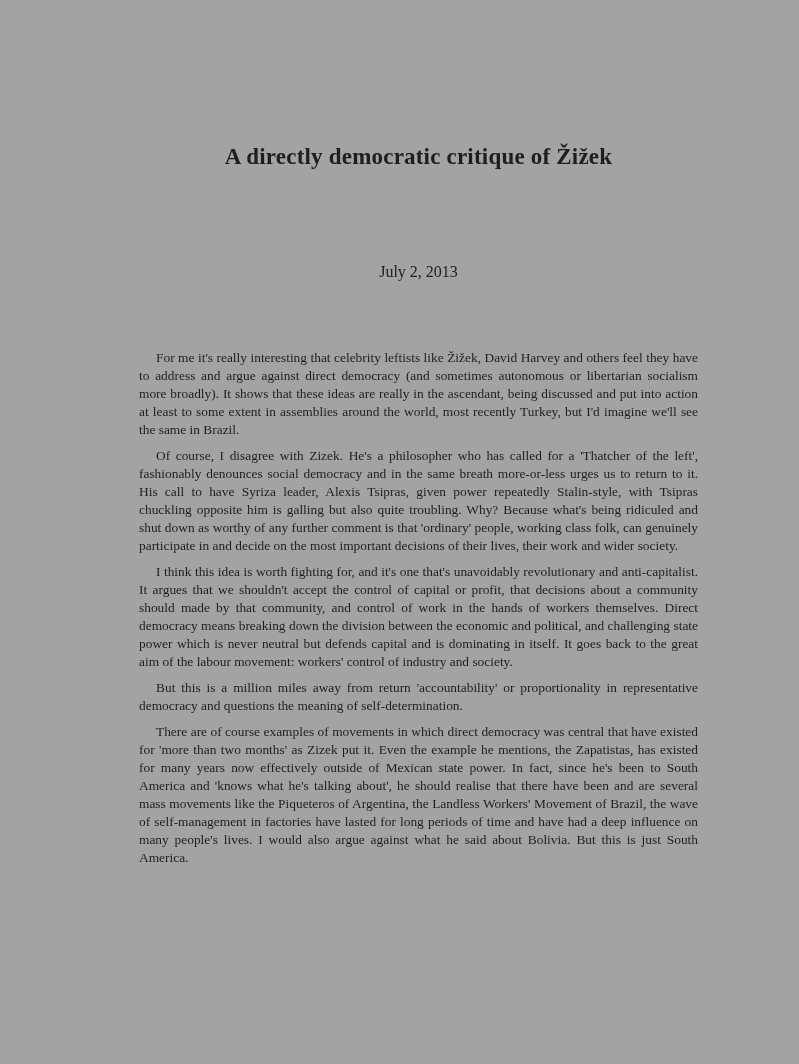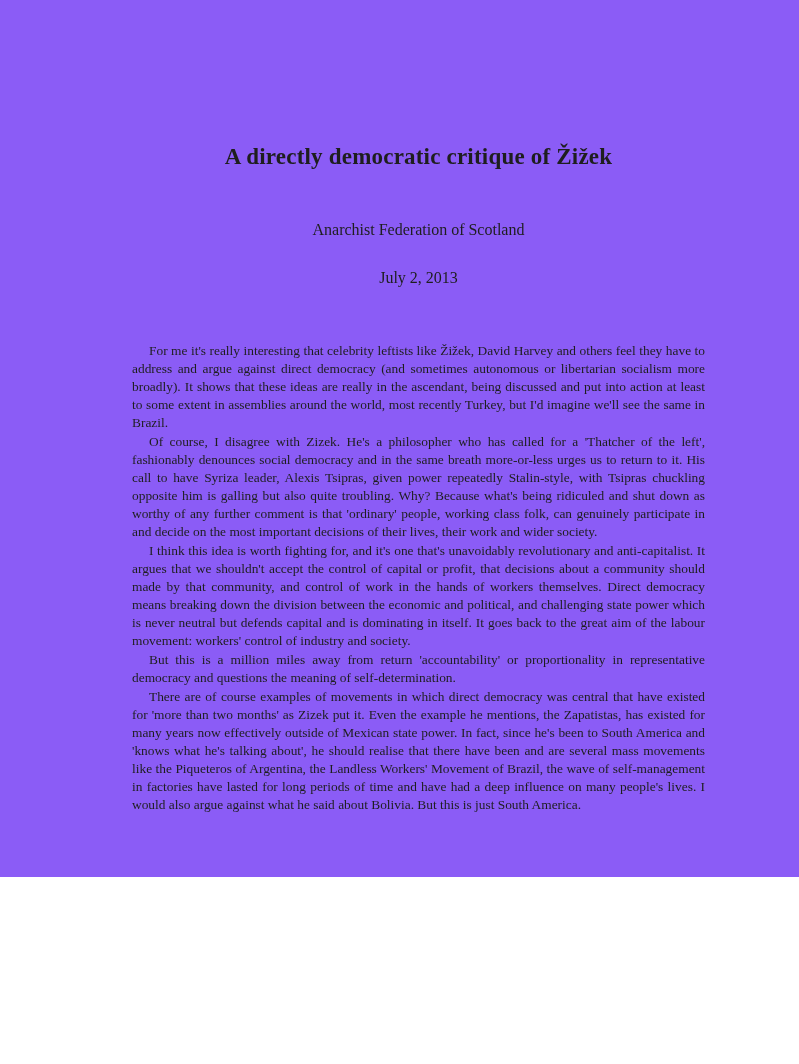--- a/index.html
+++ b/index.html
@@ -3,22 +3,22 @@
 <meta charset="utf-8">
 <style>
   html, body {
     margin: 0;
     padding: 0;
     background: #ffffff;
   }
   .page {
     position: relative;
     width: 799px;
-    height: 877px;
-    background: #8b5cf6;
+    height: 1064px;
+    background: #a3a3a3;
     font-family: "Liberation Serif", serif;
     color: #1e1e1e;
     overflow: hidden;
   }
   .doc-title {
     position: absolute;
     left: 131px;
     top: 143px;
     width: 575px;
     margin: 0;
@@ -33,47 +33,46 @@
     left: 131px;
     top: 220px;
     width: 575px;
     text-align: center;
     font-size: 16px;
     line-height: 19px;
   }
   .doc-date {
     position: absolute;
     left: 131px;
-    top: 268px;
+    top: 262px;
     width: 575px;
     text-align: center;
     font-size: 16px;
     line-height: 19px;
   }
   .doc-body {
     position: absolute;
     left: 131px;
     top: 341px;
     width: 575px;
     font-size: 13.4px;
     line-height: 18px;
     text-align: justify;
   }
   .doc-body p {
-    margin: 1px;
+    margin: 8px;
     padding: 0;
     text-indent: 17px;
   }
 </style>
 </head>
 <body>
 
 <div class="page">
   <h1 class="doc-title">A directly democratic critique of Žižek</h1>
-  <div class="doc-author">Anarchist Federation of Scotland</div>
   <div class="doc-date">July 2, 2013</div>
   <div class="doc-body">
     <p>For me it's really interesting that celebrity leftists like Žižek, David Harvey and others feel they have to address and argue against direct democracy (and sometimes autonomous or libertarian socialism more broadly). It shows that these ideas are really in the ascendant, being discussed and put into action at least to some extent in assemblies around the world, most recently Turkey, but I'd imagine we'll see the same in Brazil.</p>
     <p>Of course, I disagree with Zizek. He's a philosopher who has called for a 'Thatcher of the left', fashionably denounces social democracy and in the same breath more-or-less urges us to return to it. His call to have Syriza leader, Alexis Tsipras, given power repeatedly Stalin-style, with Tsipras chuckling opposite him is galling but also quite troubling. Why? Because what's being ridiculed and shut down as worthy of any further comment is that 'ordinary' people, working class folk, can genuinely participate in and decide on the most important decisions of their lives, their work and wider society.</p>
     <p>I think this idea is worth fighting for, and it's one that's unavoidably revolutionary and anti-capitalist. It argues that we shouldn't accept the control of capital or profit, that decisions about a community should made by that community, and control of work in the hands of workers themselves. Direct democracy means breaking down the division between the economic and political, and challenging state power which is never neutral but defends capital and is dominating in itself. It goes back to the great aim of the labour movement: workers' control of industry and society.</p>
     <p>But this is a million miles away from return 'accountability' or proportionality in representative democracy and questions the meaning of self-determination.</p>
     <p>There are of course examples of movements in which direct democracy was central that have existed for 'more than two months' as Zizek put it. Even the example he mentions, the Zapatistas, has existed for many years now effectively outside of Mexican state power. In fact, since he's been to South America and 'knows what he's talking about', he should realise that there have been and are several mass movements like the Piqueteros of Argentina, the Landless Workers' Movement of Brazil, the wave of self-management in factories have lasted for long periods of time and have had a deep influence on many people's lives. I would also argue against what he said about Bolivia. But this is just South America.</p>
   </div>
 </div>
 

